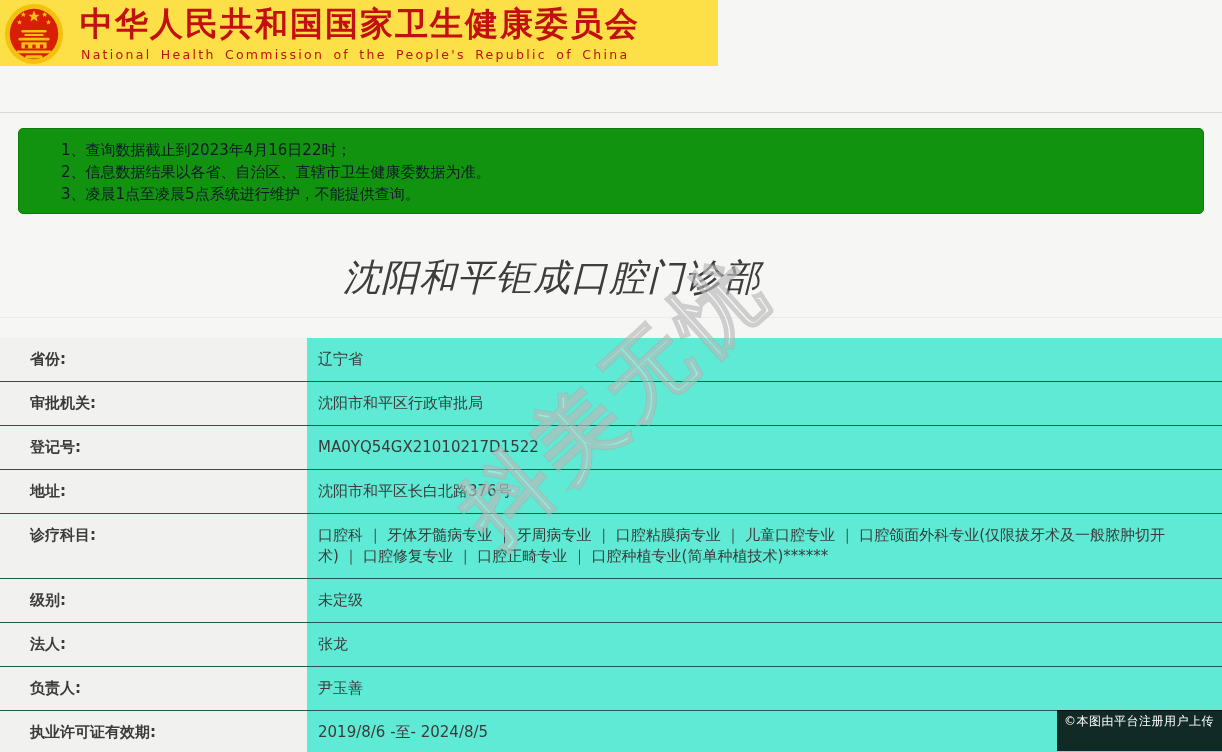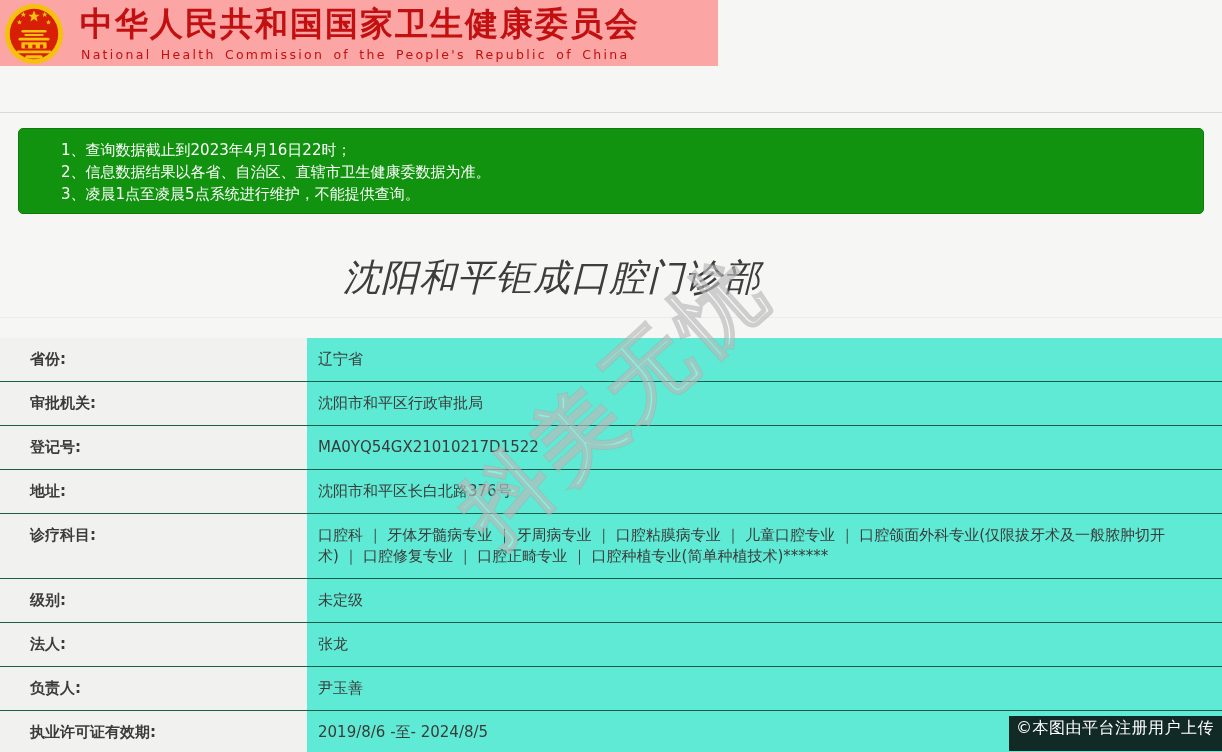--- a/index.html
+++ b/index.html
@@ -6,21 +6,21 @@
   html,body { background:#e9e9e9; }
   body { font-family:"DejaVu Sans","Liberation Sans",sans-serif; }
   #page {
     position:relative; width:1222px; height:752px; overflow:hidden;
     background:#f6f6f5;
   }
 
   
   .header-band {
     position:absolute; top:0; left:0; width:718px; height:66px;
-    background:#fca5a5;
+    background:#fde047;
   }
   .emblem { position:absolute; left:3px; top:1px; width:62px; height:64px; }
   .org-title-cn {
     position:absolute; left:80px; top:6px;
     font-size:33px; font-weight:bold; color:#c21010;
     letter-spacing:2px; white-space:nowrap; line-height:36px;
   }
   .org-title-en {
     position:absolute; left:81px; top:47px;
     font-size:12.5px; font-weight:normal; color:#c21010;
@@ -31,21 +31,21 @@
     background:#d9d9d9;
   }
 
   
   .notice {
     position:absolute; top:128px; left:18px; width:1186px; height:86px;
     background:#12930f; border:1px solid #0c7d0a; border-radius:5px;
     padding:10px 20px 0 42px;
   }
   .notice-line {
-    list-style:none; color:#ffffff; font-size:15px; line-height:22px;
+    list-style:none; color:#0f172a; font-size:15px; line-height:22px;
   }
 
   
   .clinic-title {
     position:absolute; top:253px; left:0; width:1104px;
     text-align:center; font-size:37px; font-weight:400; color:#3d3d3d;
     letter-spacing:1px;
     font-style:italic;
   }
   .faint-line {
@@ -74,21 +74,21 @@
     color:rgba(255,255,255,0.28);
     -webkit-text-stroke:2px rgba(172,172,172,0.55);
     transform:rotate(-42deg); transform-origin:50% 50%;
     pointer-events:none; z-index:5;
   }
 
   
   .footer-badge {
     position:absolute; right:0; bottom:1px; z-index:6;
     background:rgba(0,0,0,0.82); color:#ffffff;
-    font-size:16px; line-height:17px; padding:3px 8px 15px 7px;
+    font-size:12px; line-height:17px; padding:3px 8px 21px 7px;
     letter-spacing:0.5px;
   }
 </style>
 </head>
 <body>
 
 <div id="page">
 
   <div class="header-band">
     <svg class="emblem" viewBox="0 0 64 64">

